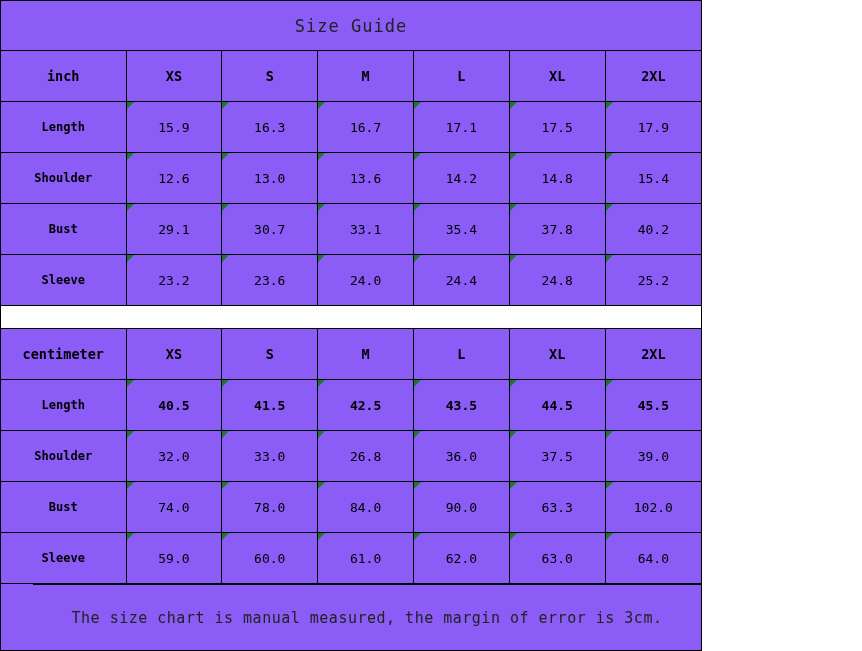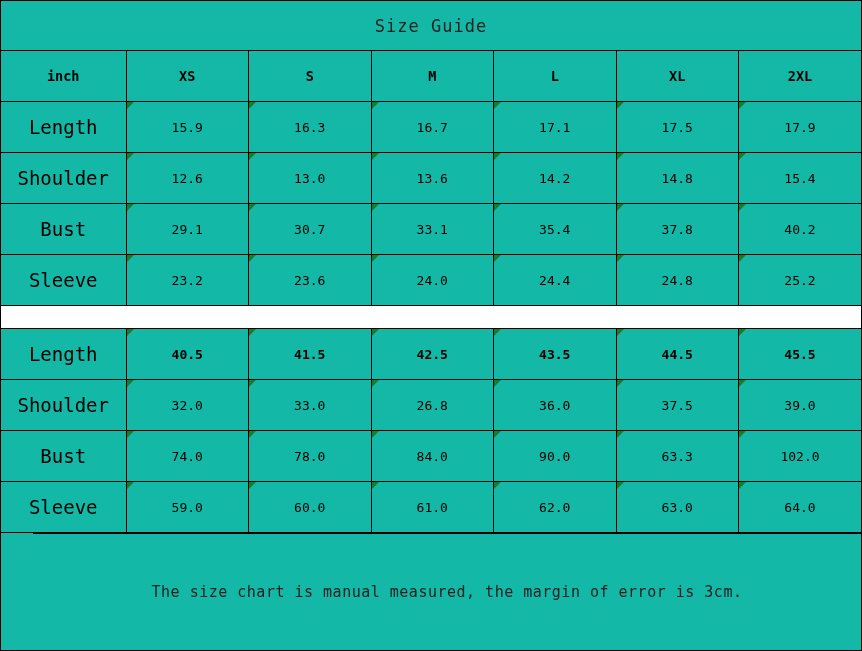--- a/index.html
+++ b/index.html
@@ -8,27 +8,27 @@
     background: #ffffff;
   }
   body {
     width: 862px;
     height: 651px;
     font-family: "DejaVu Sans Mono", monospace;
     color: #000000;
     overflow: hidden;
   }
   .page {
-    width: 862px;
+    width: 702px;
     height: 651px;
     box-sizing: border-box;
     border: 1px solid #000000;
     display: flex;
     flex-direction: column;
-    background: #14b8a6;
+    background: #8b5cf6;
   }
   .title-bar {
     height: 49px;
     flex: 0 0 49px;
     border-bottom: 1px solid #000000;
     display: flex;
     align-items: center;
     justify-content: center;
     font-size: 17px;
     letter-spacing: 1px;
@@ -56,22 +56,22 @@
     padding: 0;
   }
   tr td:last-child, tr th:last-child {
     border-right: none;
   }
   .hdr-row td {
     font-weight: bold;
     font-size: 13.5px;
   }
   .row-label {
-    font-weight: normal;
-    font-size: 19px;
+    font-weight: bold;
+    font-size: 12px;
   }
   .unit-cell {
     font-weight: bold;
     font-size: 13.5px;
   }
   
   .mk::before {
     content: "";
     position: absolute;
     top: 0;
@@ -183,20 +183,29 @@
       <colgroup>
           <col class="label-col">
           <col>
           <col>
           <col>
           <col>
           <col>
           <col>
         </colgroup>
       <tbody>
+        <tr class="hdr-row">
+          <td class="unit-cell">centimeter</td>
+          <td>XS</td>
+          <td>S</td>
+          <td>M</td>
+          <td>L</td>
+          <td>XL</td>
+          <td>2XL</td>
+        </tr>
         <tr>
           <td class="row-label">Length</td>
           <td class="mk bold-val">40.5</td>
           <td class="mk bold-val">41.5</td>
           <td class="mk bold-val">42.5</td>
           <td class="mk bold-val">43.5</td>
           <td class="mk bold-val">44.5</td>
           <td class="mk bold-val">45.5</td>
         </tr>
         <tr>

